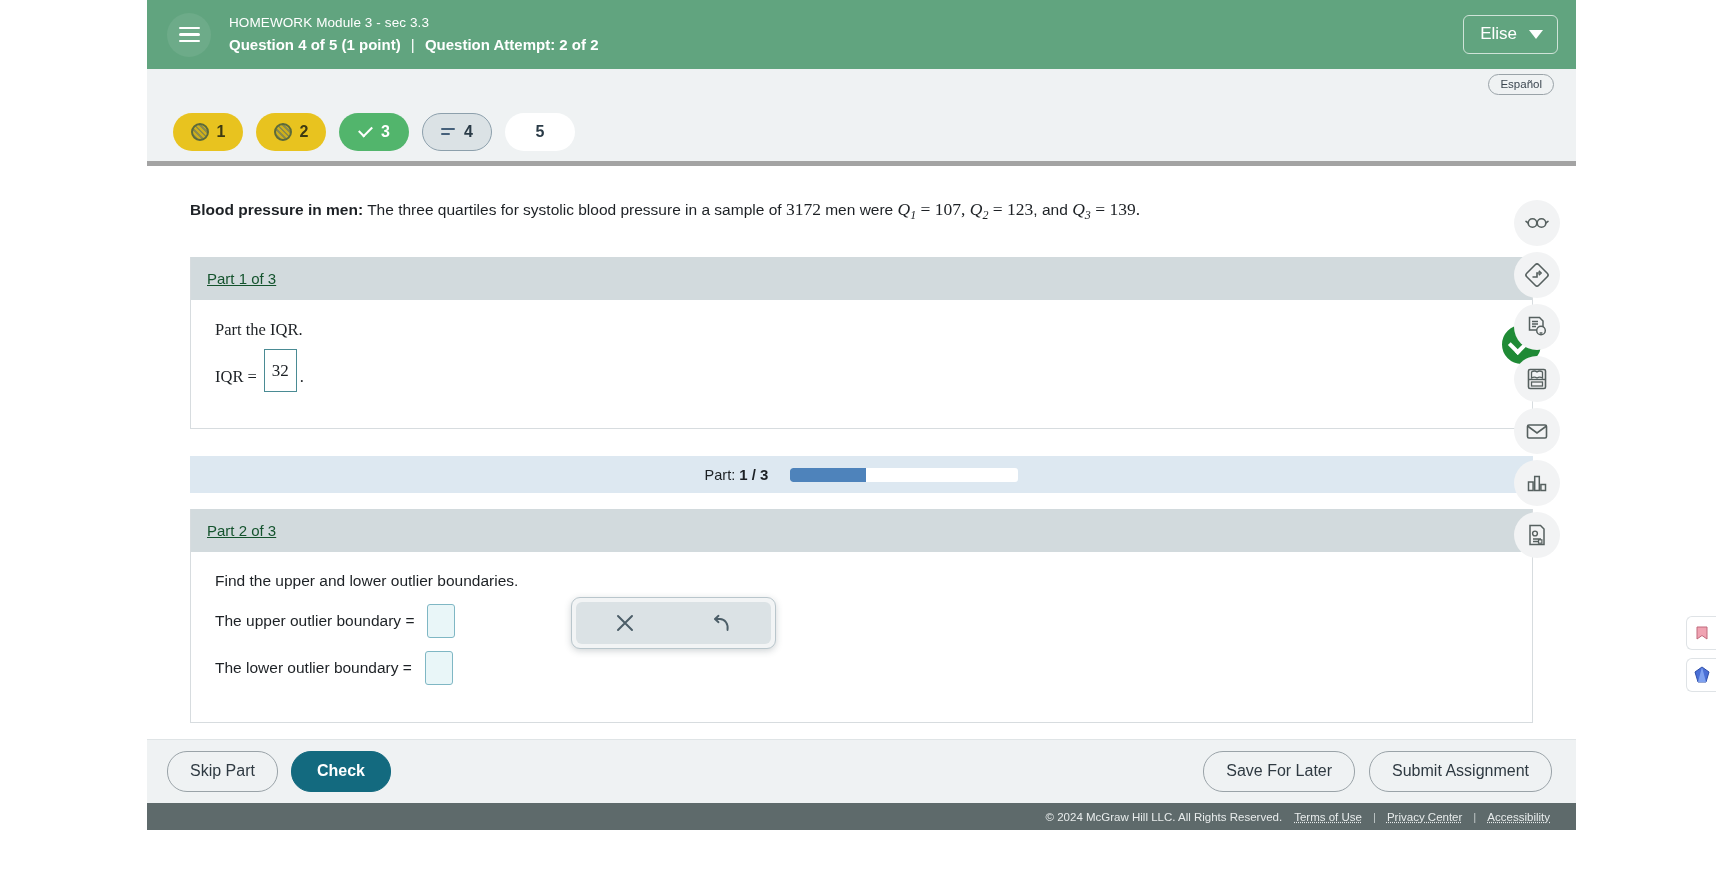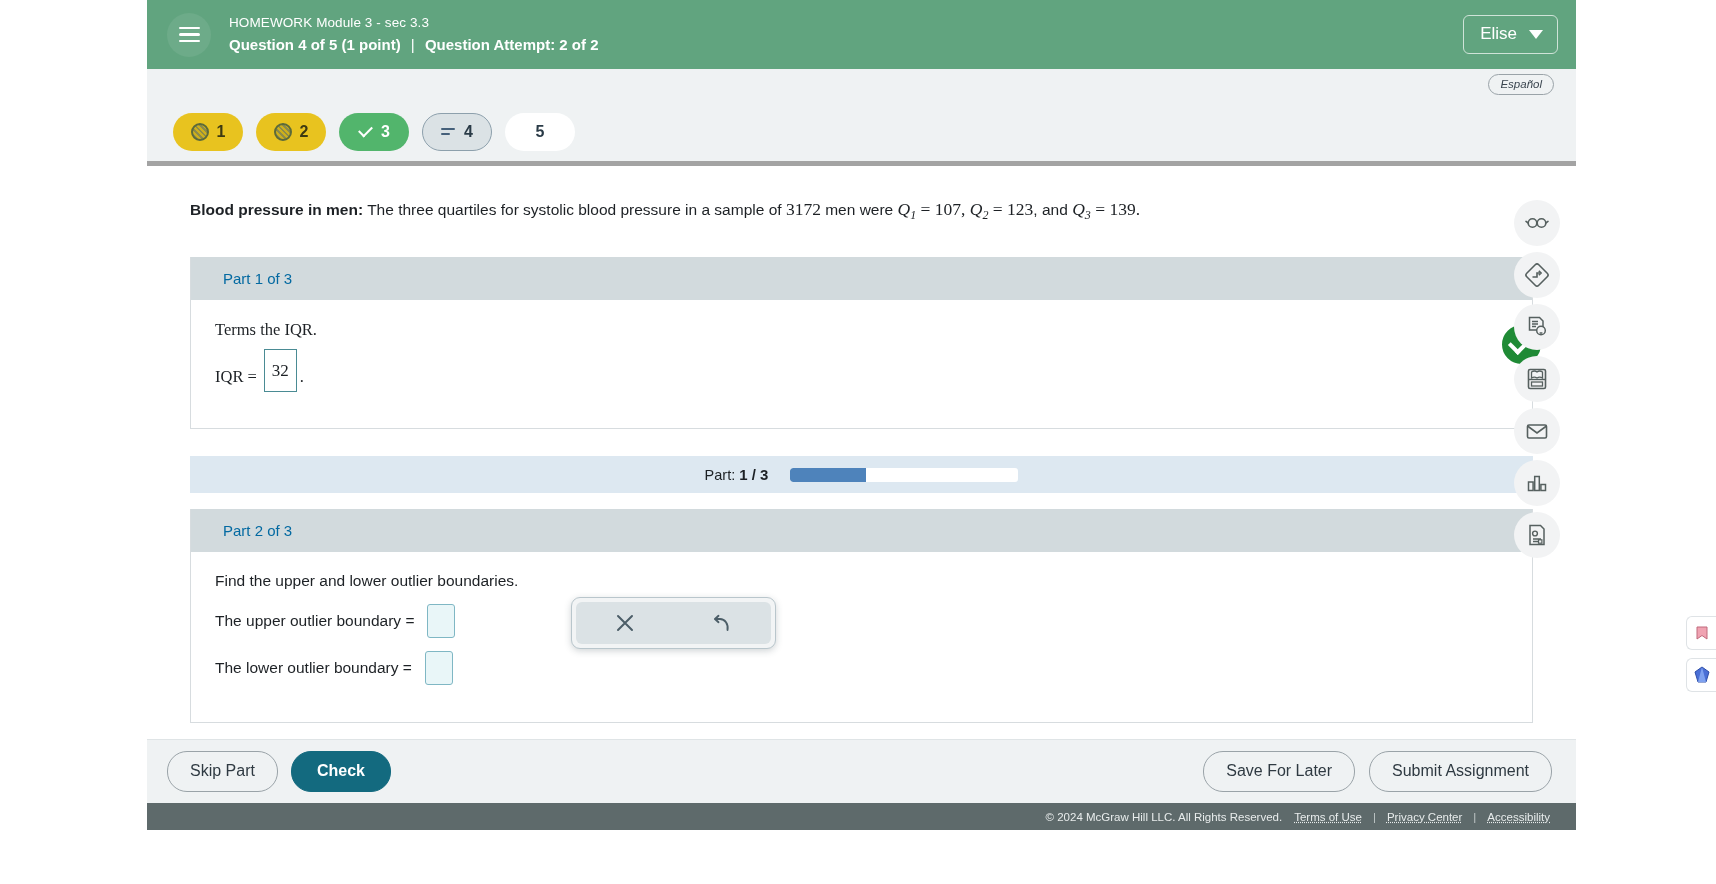--- a/index.html
+++ b/index.html
@@ -90,21 +90,20 @@
   .espanol {
     position: absolute;
     right: 22px; top: 5px;
     border: 1px solid #9aa3a8;
     border-radius: 11px;
     background: #eff2f3;
     font-size: 11.5px;
     color: #3b4650;
     padding: 3px 11px 4px;
     cursor: pointer;
-    font-style: italic;
   }
   
   .pill-row {
     display: flex;
     align-items: center;
     gap: 13px;
     padding: 4px 0 0 26px;
     height: 62px;
   }
   .pill {
@@ -188,22 +187,23 @@
     margin: 0 43px;
     border: 1px solid #d7dcdf;
     border-top: none;
     background: #ffffff;
     position: relative;
   }
   #part1-card { margin-top: 31px; }
   .part-head {
     background: #d2dadd;
     font-size: 15px;
-    color: #0369a1;
-    padding: 13px 0 13px 32px;
+    color: #14532d;
+    padding: 13px 0 13px 16px;
+    text-decoration: underline;
   }
   .part-body {
     padding: 18px 0 24px 24px;
     font-size: 15.5px;
     color: #1d2125;
     position: relative;
     min-height: 72px;
   }
   .p1-line1 { margin: 2px 0 9px 0; font-family:"Liberation Serif", serif; font-size: 16.5px;}
   .p1-line2 { display: flex; align-items: center; font-family:"Liberation Serif", serif; font-size: 16.5px;}
@@ -450,21 +450,21 @@
         <span class="mathnum">3172</span>
         <span> men were </span>
         <span class="mathvar">Q</span><span class="mathsub">1</span><span class="mathnum"> = </span><span class="mathnum">107</span><span class="mathnum">, </span>
         <span class="mathvar">Q</span><span class="mathsub">2</span><span class="mathnum"> = </span><span class="mathnum">123</span><span>,  and </span>
         <span class="mathvar">Q</span><span class="mathsub">3</span><span class="mathnum"> = </span><span class="mathnum">139</span><span class="mathnum">.</span>
       </div>
 
       <div class="part-card" id="part1-card">
         <div class="part-head">Part 1 of 3</div>
         <div class="part-body">
-          <div class="p1-line1">Terms the IQR.</div>
+          <div class="p1-line1">Part the IQR.</div>
           <div class="p1-line2">
             <span>IQR = </span>
             <span class="answer-box-filled">32</span>
             <span>.</span>
           </div>
           <div class="check-badge"></div>
         </div>
       </div>
 
       <div class="part-progress">

